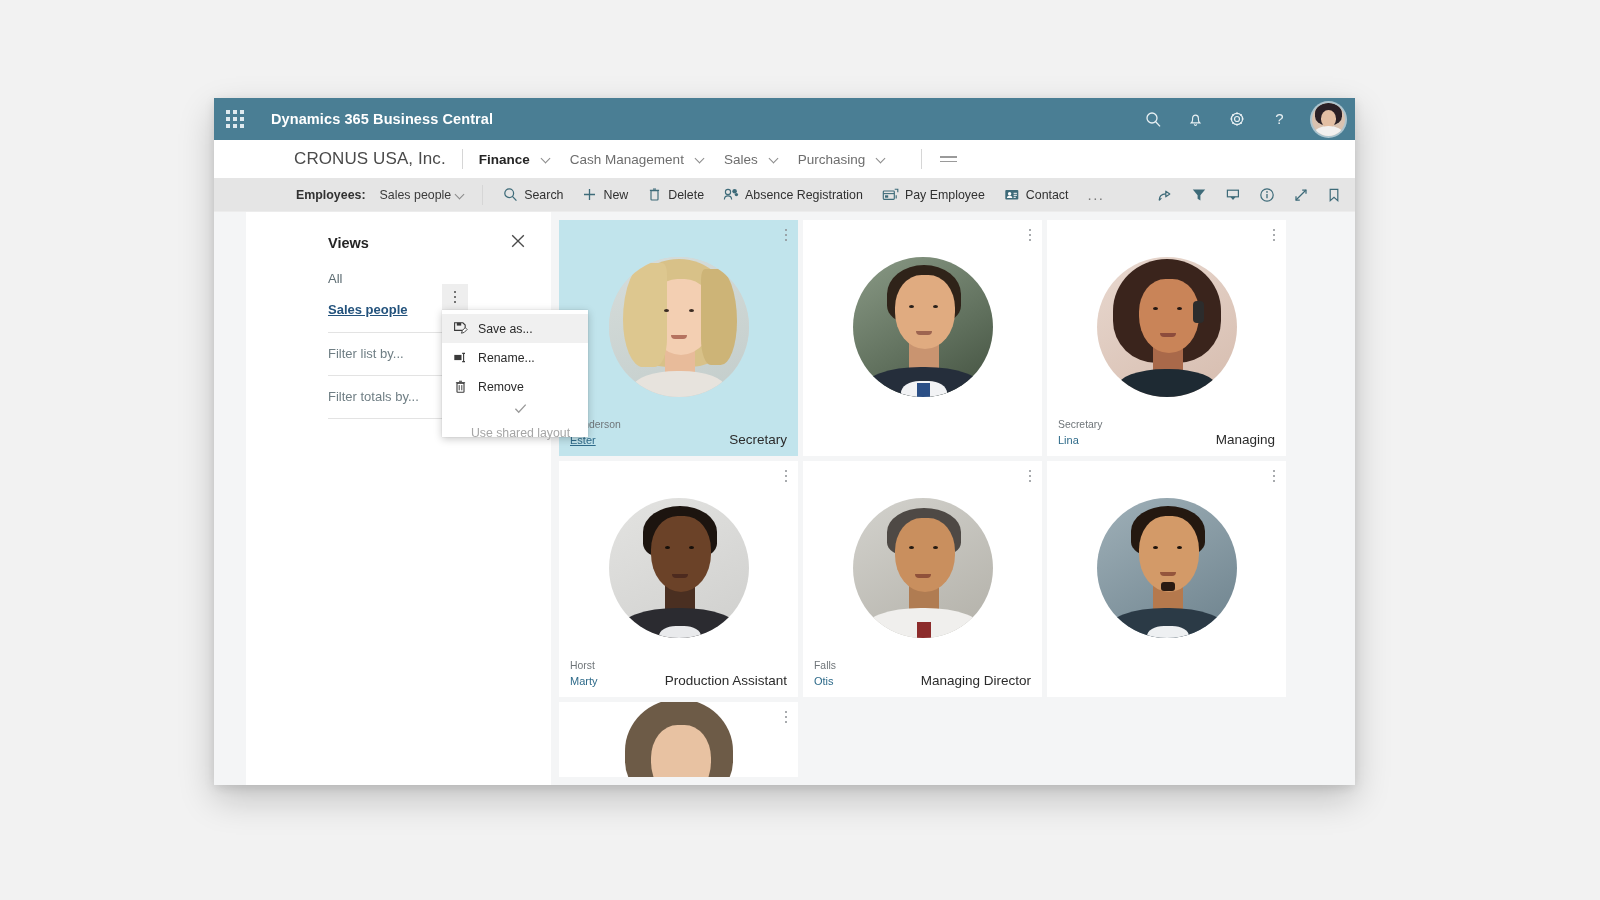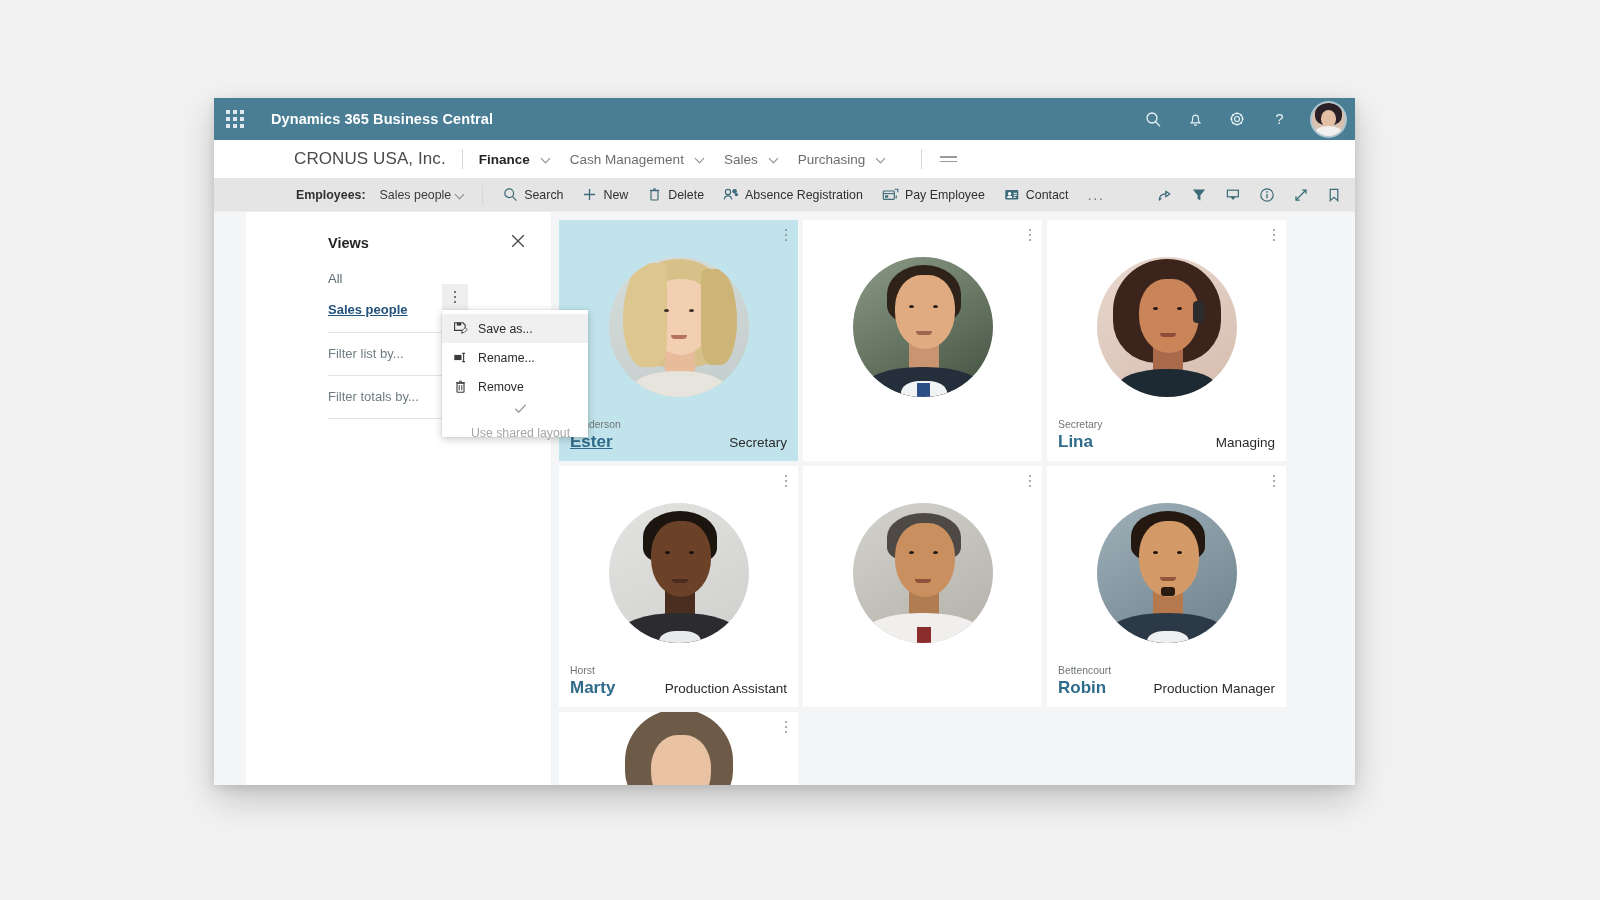--- a/index.html
+++ b/index.html
@@ -198,21 +198,21 @@
     cursor: pointer; z-index: 5;
   }
   .card-dots i { width: 2.3px; height: 2.3px; border-radius: 50%; background: #8b8f93; display: block; }
   .card-caption { padding: 7px 11px 9px 11px; }
   .cap-last { font-size: 10.4px; color: #6f7579; line-height: 13px; }
   .cap-row {
     display: flex; justify-content: space-between; align-items: baseline;
     margin-top: 1px;
   }
   .cap-first {
-    font-size: 17px; color: #2f6b8a; cursor: pointer; font-weight: bold;
+    font-size: 11px; color: #2f6b8a; cursor: pointer;
   }
   .card.selected .cap-first { text-decoration: underline; }
   .cap-title { font-size: 13.5px; color: #2b2b2b; text-align: right; }
 
   
   .f-bg { position: absolute; inset: 0; }
   .f-hair { position: absolute; border-radius: 50% 50% 42% 42%; }
   .f-face { position: absolute; border-radius: 46% 46% 52% 52%; }
   .f-neck { position: absolute; }
   .f-body { position: absolute; border-radius: 48% 48% 0 0; }
@@ -584,20 +584,27 @@
               <div class="f-neck" style="left:56px;top:80px;width:30px;height:36px;background:#b07c52;"></div>
               <div class="f-hair" style="left:34px;top:10px;width:74px;height:48px;background:#4e4945;border-radius:50% 50% 28% 28%;"></div>
               <div class="f-face" style="left:42px;top:20px;width:60px;height:74px;background:#c98f5e;"></div>
               <div class="f-eye" style="left:56px;top:48px;background:#241a12;"></div>
               <div class="f-eye" style="left:80px;top:48px;background:#241a12;"></div>
               <div class="f-mouth" style="left:62px;top:76px;background:#90513a;"></div>
               <div class="f-body" style="left:10px;bottom:-14px;width:120px;height:44px;background:#f0efed;"></div>
               <div class="f-tie" style="left:64px;bottom:-14px;width:14px;height:30px;background:#8c2b2b;"></div>
             </div>
           </div>
+          <div class="card-caption">
+            <div class="cap-last">Falls</div>
+            <div class="cap-row">
+              <div class="cap-first">Otis</div>
+              <div class="cap-title">Managing Director</div>
+            </div>
+          </div>
         </div>
 
         <div class="card">
           <div class="card-dots">
               <i></i>
               <i></i>
               <i></i>
             </div>
           <div class="card-photo">
             <div class="avatar-big">
@@ -606,27 +613,20 @@
               <div class="f-hair" style="left:34px;top:8px;width:74px;height:50px;background:#241810;border-radius:50% 50% 28% 28%;"></div>
               <div class="f-face" style="left:42px;top:18px;width:60px;height:76px;background:#d39a68;"></div>
               <div class="f-eye" style="left:56px;top:48px;background:#1c120c;"></div>
               <div class="f-eye" style="left:80px;top:48px;background:#1c120c;"></div>
               <div class="f-mouth" style="left:63px;top:74px;background:#94553c;"></div>
               <div class="f-tie" style="left:64px;top:84px;width:14px;height:9px;background:#2a1a11;border-radius:3px;"></div>
               <div class="f-body" style="left:10px;bottom:-14px;width:120px;height:44px;background:#2b3a46;"></div>
               <div class="f-shirt" style="left:50px;bottom:-14px;width:42px;height:26px;background:#eef0f2;border-radius:40% 40% 0 0;"></div>
             </div>
           </div>
-          <div class="card-caption">
-            <div class="cap-last">Bettencourt</div>
-            <div class="cap-row">
-              <div class="cap-first">Robin</div>
-              <div class="cap-title">Production Manager</div>
-            </div>
-          </div>
         </div>
 
         <div class="card short">
           <div class="card-dots">
               <i></i>
               <i></i>
               <i></i>
             </div>
           <div class="card-photo">
             <div class="avatar-big">

